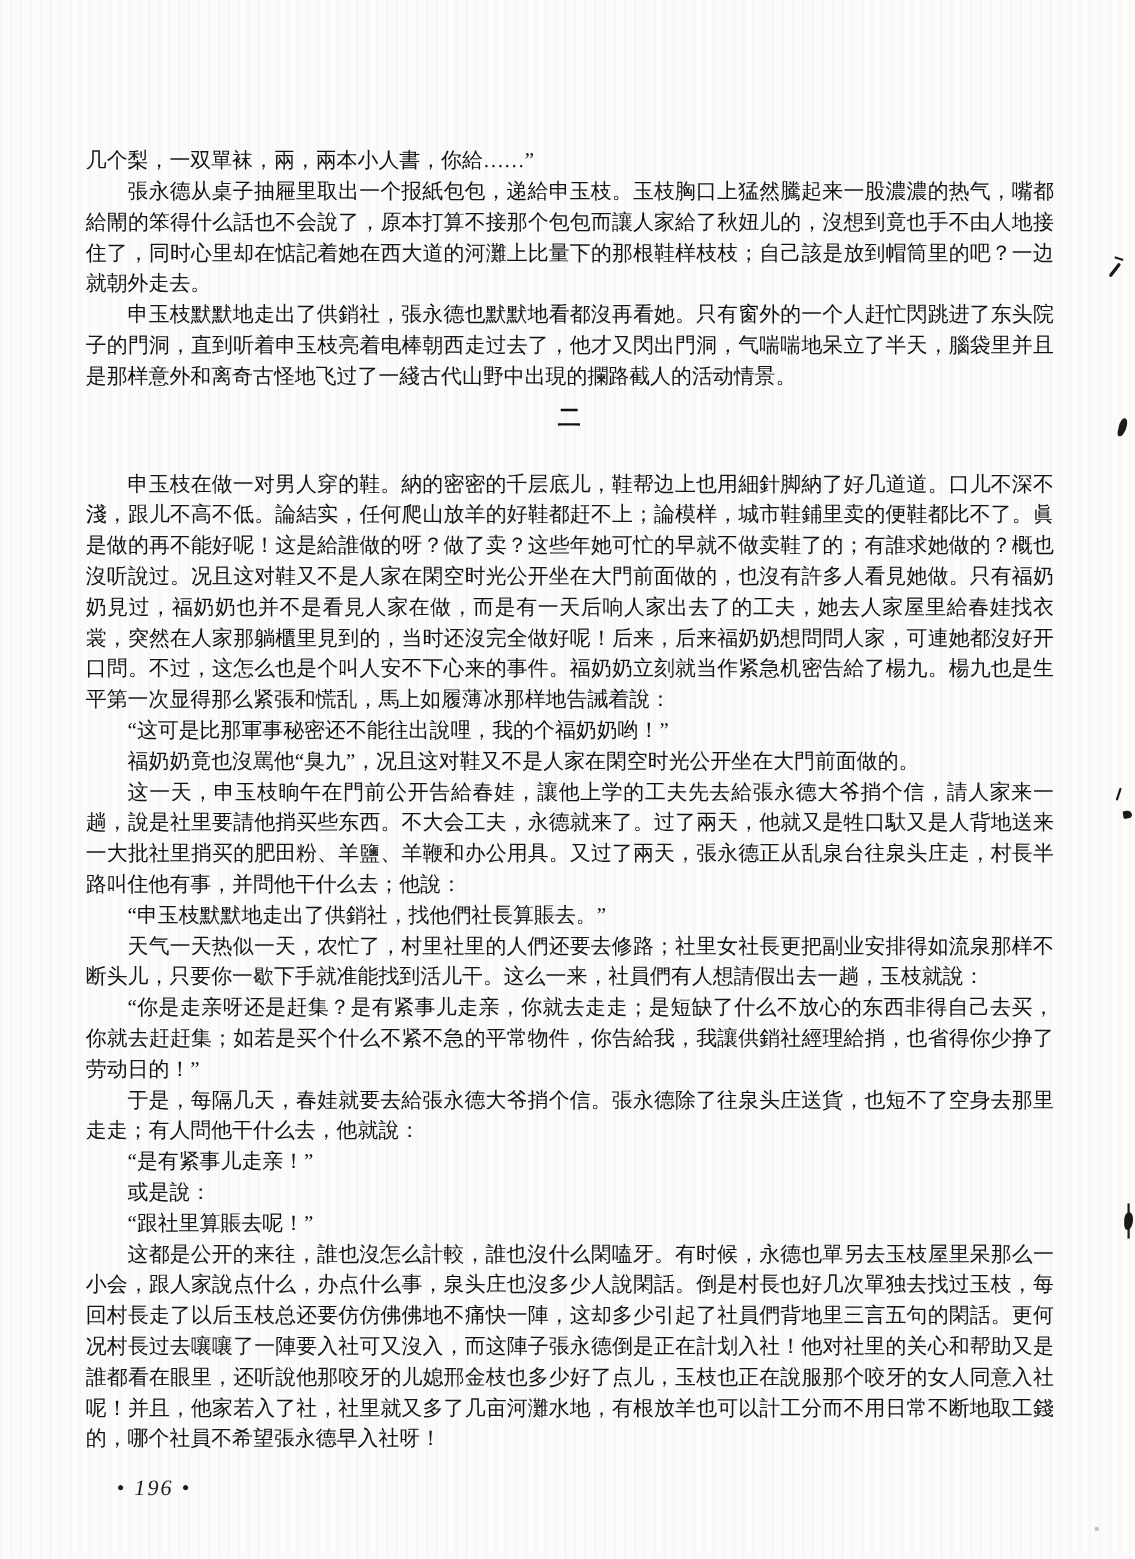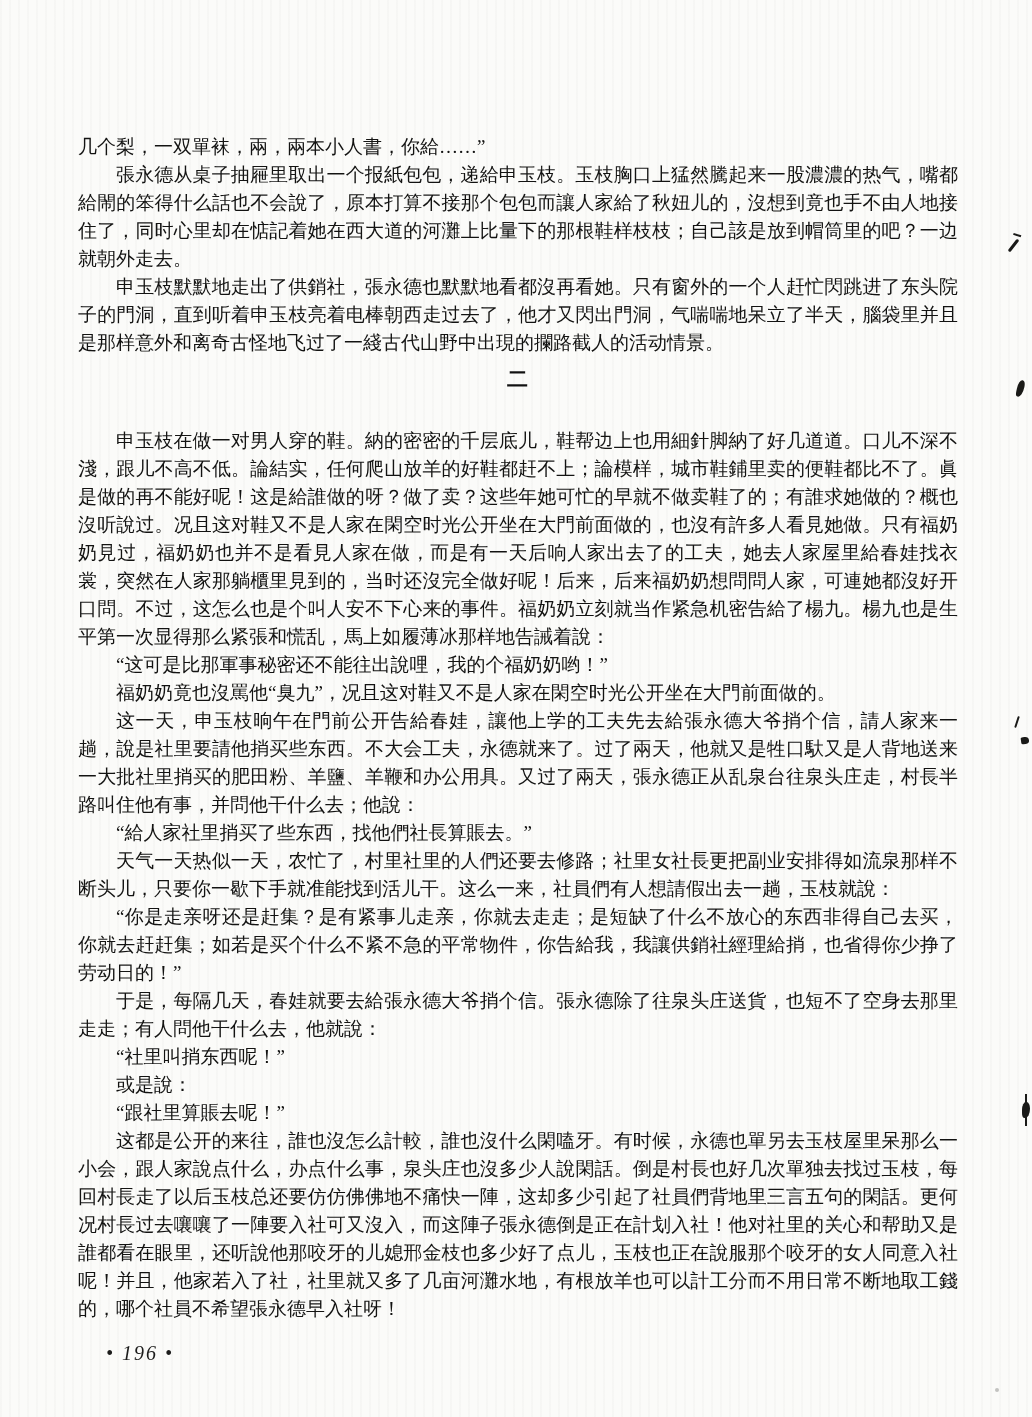--- a/index.html
+++ b/index.html
@@ -83,25 +83,25 @@
 
   <div class="text-column" id="text-column">
       <p class="continuation">几个梨，一双單袜，兩，兩本小人書，你給……”</p>
       <p class="indent">張永德从桌子抽屜里取出一个报紙包包，递給申玉枝。玉枝胸口上猛然騰起来一股濃濃的热气，嘴都給閙的笨得什么話也不会說了，原本打算不接那个包包而讓人家給了秋妞儿的，沒想到竟也手不由人地接住了，同时心里却在惦記着她在西大道的河灘上比量下的那根鞋样枝枝；自己該是放到帽筒里的吧？一边就朝外走去。</p>
       <p class="indent">申玉枝默默地走出了供銷社，張永德也默默地看都沒再看她。只有窗外的一个人赶忙閃跳进了东头院子的門洞，直到听着申玉枝亮着电棒朝西走过去了，他才又閃出門洞，气喘喘地呆立了半天，腦袋里并且是那样意外和离奇古怪地飞过了一綫古代山野中出現的攔路截人的活动情景。</p>
       <h2 class="section-heading">二</h2>
       <p class="indent">申玉枝在做一对男人穿的鞋。納的密密的千层底儿，鞋帮边上也用細針脚納了好几道道。口儿不深不淺，跟儿不高不低。論結实，任何爬山放羊的好鞋都赶不上；論模样，城市鞋鋪里卖的便鞋都比不了。眞是做的再不能好呢！这是給誰做的呀？做了卖？这些年她可忙的早就不做卖鞋了的；有誰求她做的？概也沒听說过。况且这对鞋又不是人家在閑空时光公开坐在大門前面做的，也沒有許多人看見她做。只有福奶奶見过，福奶奶也并不是看見人家在做，而是有一天后响人家出去了的工夫，她去人家屋里給春娃找衣裳，突然在人家那躺櫃里見到的，当时还沒完全做好呢！后来，后来福奶奶想問問人家，可連她都沒好开口問。不过，这怎么也是个叫人安不下心来的事件。福奶奶立刻就当作紧急机密告給了楊九。楊九也是生平第一次显得那么紧張和慌乱，馬上如履薄冰那样地告誡着說：</p>
       <p class="indent">“这可是比那軍事秘密还不能往出說哩，我的个福奶奶哟！”</p>
       <p class="indent">福奶奶竟也沒罵他“臭九”，况且这对鞋又不是人家在閑空时光公开坐在大門前面做的。</p>
       <p class="indent">这一天，申玉枝晌午在門前公开告給春娃，讓他上学的工夫先去給張永德大爷捎个信，請人家来一趟，說是社里要請他捎买些东西。不大会工夫，永德就来了。过了兩天，他就又是牲口馱又是人背地送来一大批社里捎买的肥田粉、羊鹽、羊鞭和办公用具。又过了兩天，張永德正从乱泉台往泉头庄走，村長半路叫住他有事，并問他干什么去；他說：</p>
-      <p class="indent">“給人家社里捎买了些东西，找他們社長算賬去。”</p>
+      <p class="indent">“申玉枝默默地走出了供銷社，找他們社長算賬去。”</p>
       <p class="indent">天气一天热似一天，农忙了，村里社里的人們还要去修路；社里女社長更把副业安排得如流泉那样不断头儿，只要你一歇下手就准能找到活儿干。这么一来，社員們有人想請假出去一趟，玉枝就說：</p>
       <p class="indent">“你是走亲呀还是赶集？是有紧事儿走亲，你就去走走；是短缺了什么不放心的东西非得自己去买，你就去赶赶集；如若是买个什么不紧不急的平常物件，你告給我，我讓供銷社經理給捎，也省得你少挣了劳动日的！”</p>
       <p class="indent">于是，每隔几天，春娃就要去給張永德大爷捎个信。張永德除了往泉头庄送貨，也短不了空身去那里走走；有人問他干什么去，他就說：</p>
-      <p class="indent">“社里叫捎东西呢！”</p>
+      <p class="indent">“是有紧事儿走亲！”</p>
       <p class="indent">或是說：</p>
       <p class="indent">“跟社里算賬去呢！”</p>
       <p class="indent">这都是公开的来往，誰也沒怎么計較，誰也沒什么閑嗑牙。有时候，永德也單另去玉枝屋里呆那么一小会，跟人家說点什么，办点什么事，泉头庄也沒多少人說閑話。倒是村長也好几次單独去找过玉枝，每回村長走了以后玉枝总还要仿仿佛佛地不痛快一陣，这却多少引起了社員們背地里三言五句的閑話。更何况村長过去嚷嚷了一陣要入社可又沒入，而这陣子張永德倒是正在計划入社！他对社里的关心和帮助又是誰都看在眼里，还听說他那咬牙的儿媳邢金枝也多少好了点儿，玉枝也正在說服那个咬牙的女人同意入社呢！并且，他家若入了社，社里就又多了几亩河灘水地，有根放羊也可以計工分而不用日常不断地取工錢的，哪个社員不希望張永德早入社呀！</p>
     </div>
 
   <div class="page-number">• 196 •</div>
 
   <span class="ink-mark mark-a"></span>
   <span class="ink-mark mark-b"></span>
   <span class="ink-mark mark-c"></span>

